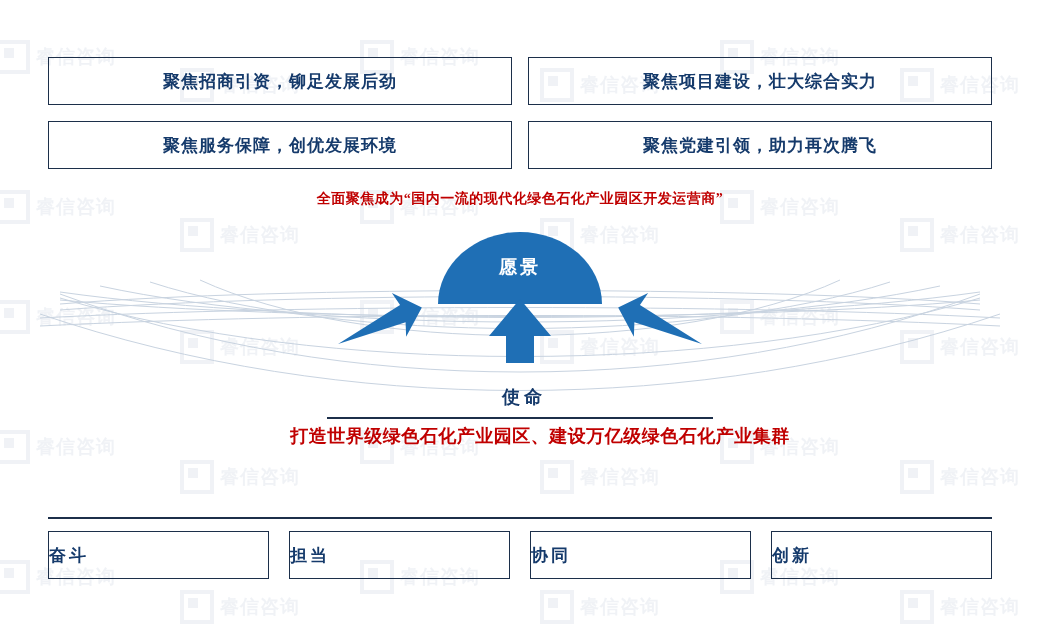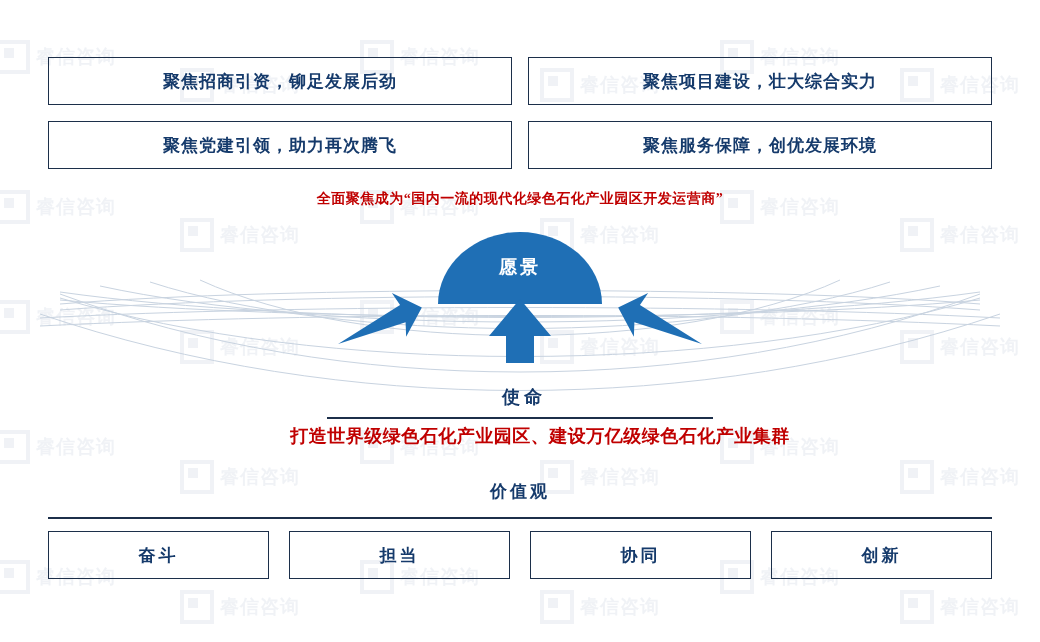--- a/index.html
+++ b/index.html
@@ -188,21 +188,21 @@
     display: grid;
     grid-template-columns: repeat(4, 221px);
     column-gap: 20px;
     z-index: 20;
   }
   .value-box {
     height: 46px;
     border: 1.5px solid #1c2f4a;
     display: flex;
     align-items: center;
-    justify-content: center;
+    justify-content: flex-start;
     color: #153a6b;
     font-size: 17px;
     font-weight: bold;
     letter-spacing: 3px;
   }
 </style>
 </head>
 <body>
 
 <div id="stage">
@@ -335,24 +335,24 @@
   </div>
 
   <div class="top-grid">
     <div class="focus-box">
         <span>聚焦招商引资，铆足发展后劲</span>
       </div>
     <div class="focus-box">
         <span>聚焦项目建设，壮大综合实力</span>
       </div>
     <div class="focus-box">
+        <span>聚焦服务保障，创优发展环境</span>
+      </div>
+    <div class="focus-box">
         <span>聚焦党建引领，助力再次腾飞</span>
-      </div>
-    <div class="focus-box">
-        <span>聚焦服务保障，创优发展环境</span>
       </div>
   </div>
 
   <div class="vision-line">全面聚焦成为“国内一流的现代化绿色石化产业园区开发运营商”</div>
 
   <div class="graphic">
     <svg width="1040" height="200" viewBox="0 0 1040 200" xmlns="http://www.w3.org/2000/svg">
 
       <g stroke="#c8d3e0" stroke-width="1" fill="none">
         <path d="M60,78 C 280,60 760,60 980,78"></path>
@@ -377,21 +377,20 @@
 
       <path d="M 707,104 L 636,86 L 640,72 L 616,95 L 640,118 L 636,104 Z" fill="#1f6fb5" transform="rotate(18 660 95)"></path>
     </svg>
   </div>
   <div class="dome-label">愿景</div>
 
   <div class="mission-title">使命</div>
   <div class="mission-rule"></div>
   <div class="mission-text">打造世界级绿色石化产业园区、建设万亿级绿色石化产业集群</div>
 
-  <div class="values-title">价值观</div>
   <div class="values-rule"></div>
   <div class="values-grid">
     <div class="value-box">
         <span>奋斗</span>
       </div>
     <div class="value-box">
         <span>担当</span>
       </div>
     <div class="value-box">
         <span>协同</span>

